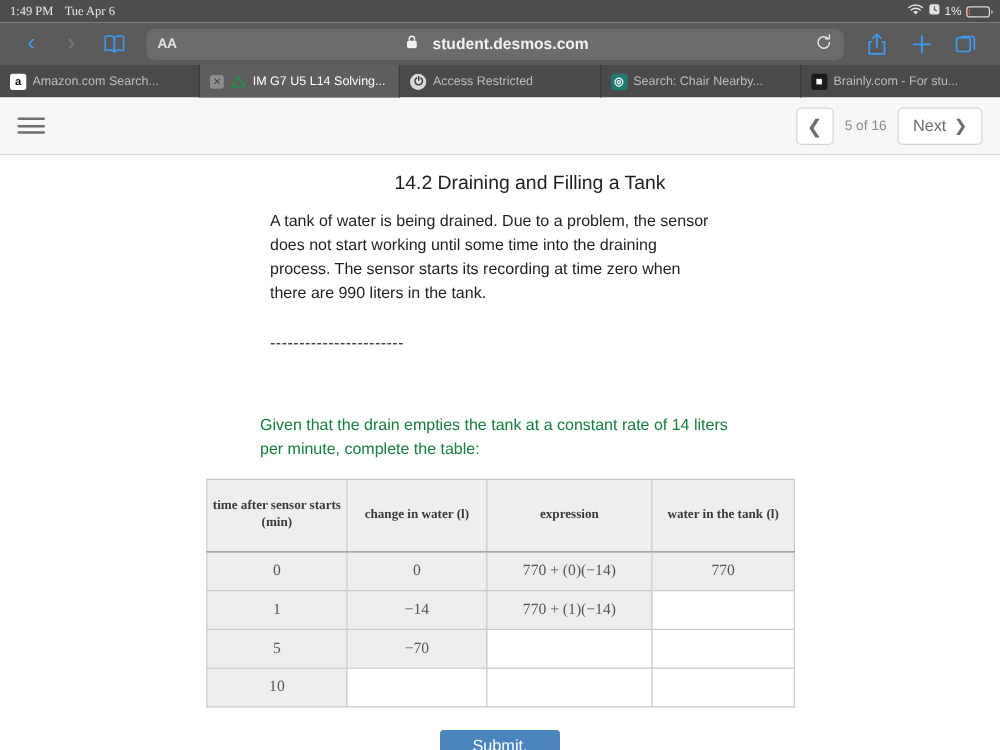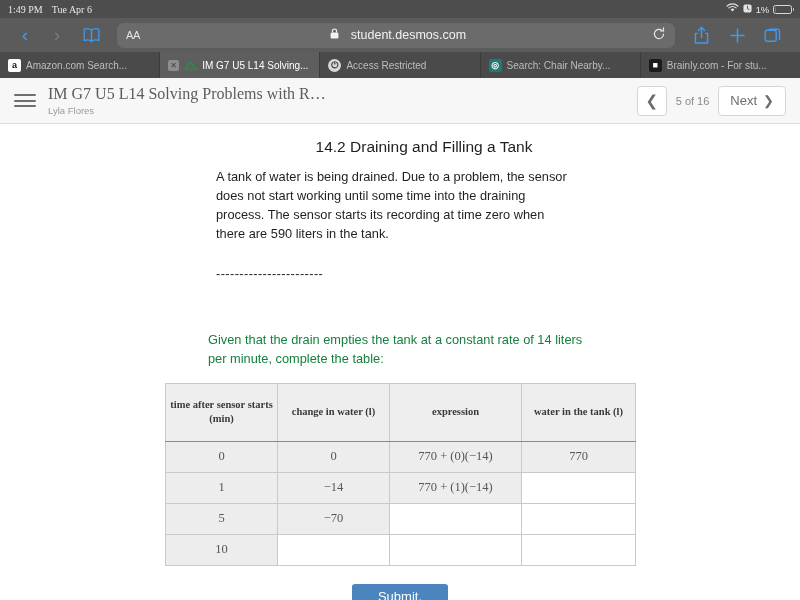--- a/index.html
+++ b/index.html
@@ -63,20 +63,21 @@
   .urlbar {
     flex: 1;
     height: 25px;
     margin: 0 7px;
     background: #6b6b6b;
     border-radius: 7px;
     display: flex;
     align-items: center;
     padding: 0 9px;
     position: relative;
+    font-weight: bold;
   }
   .urlbar .aa { color: #e3e3e3; font-size: 11px; letter-spacing: -0.3px; }
   .url-center {
     position: absolute;
     left: 4px; right: 0;
     display: flex; align-items: center; justify-content: center;
     gap: 12px;
     color: #f2f2f2;
     font-size: 12.5px;
     pointer-events: none;
@@ -352,37 +353,33 @@
     <span class="label">Brainly.com - For stu...</span>
   </div>
 </div>
 
 <div class="app-header">
   <div class="hamburger">
     <span></span>
       <span></span>
       <span></span>
   </div>
-  <div class="header-titles">
-    <div class="lesson-title">IM G7 U5 L14 Solving Problems with R…</div>
-    <div class="lesson-author">Lyla Flores</div>
-  </div>
   <div class="pager">
     <div class="pg-btn pg-prev">❮</div>
     <div class="pg-count">5 of 16</div>
     <div class="pg-btn pg-next">
       <span>Next</span>
       <span>❯</span>
     </div>
   </div>
 </div>
 
 <div class="content">
   <div class="slide-title">14.2 Draining and Filling a Tank</div>
-  <div class="prose">A tank of water is being drained. Due to a problem, the sensor does not start working until some time into the draining process. The sensor starts its recording at time zero when there are 590 liters in the tank.</div>
+  <div class="prose">A tank of water is being drained. Due to a problem, the sensor does not start working until some time into the draining process. The sensor starts its recording at time zero when there are 990 liters in the tank.</div>
   <div class="divider-text">-----------------------</div>
   <div class="prose2">Given that the drain empties the tank at a constant rate of 14 liters per minute, complete the table:</div>
 
   <div class="tbl-wrap">
     <table>
       <colgroup>
           <col class="c1">
           <col class="c2">
           <col class="c3">
           <col class="c4">

